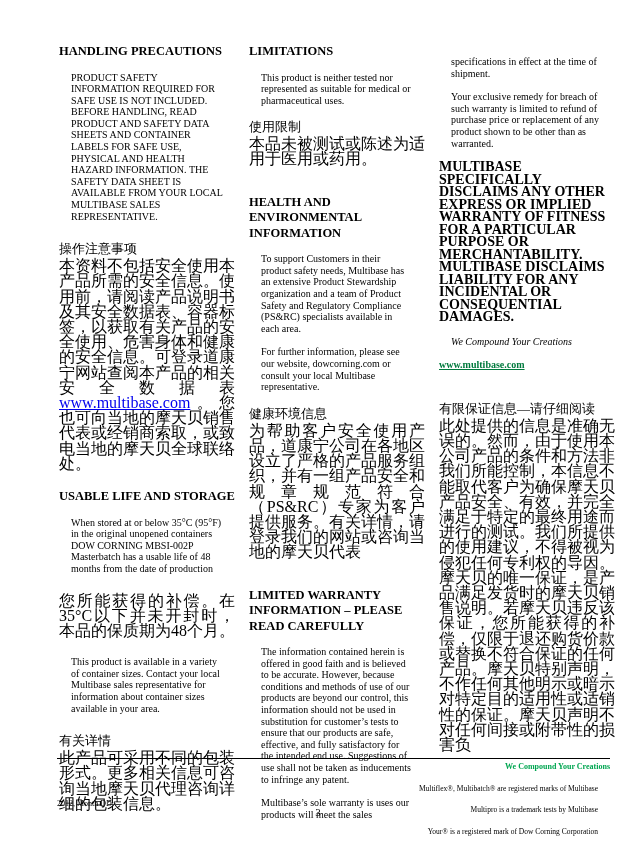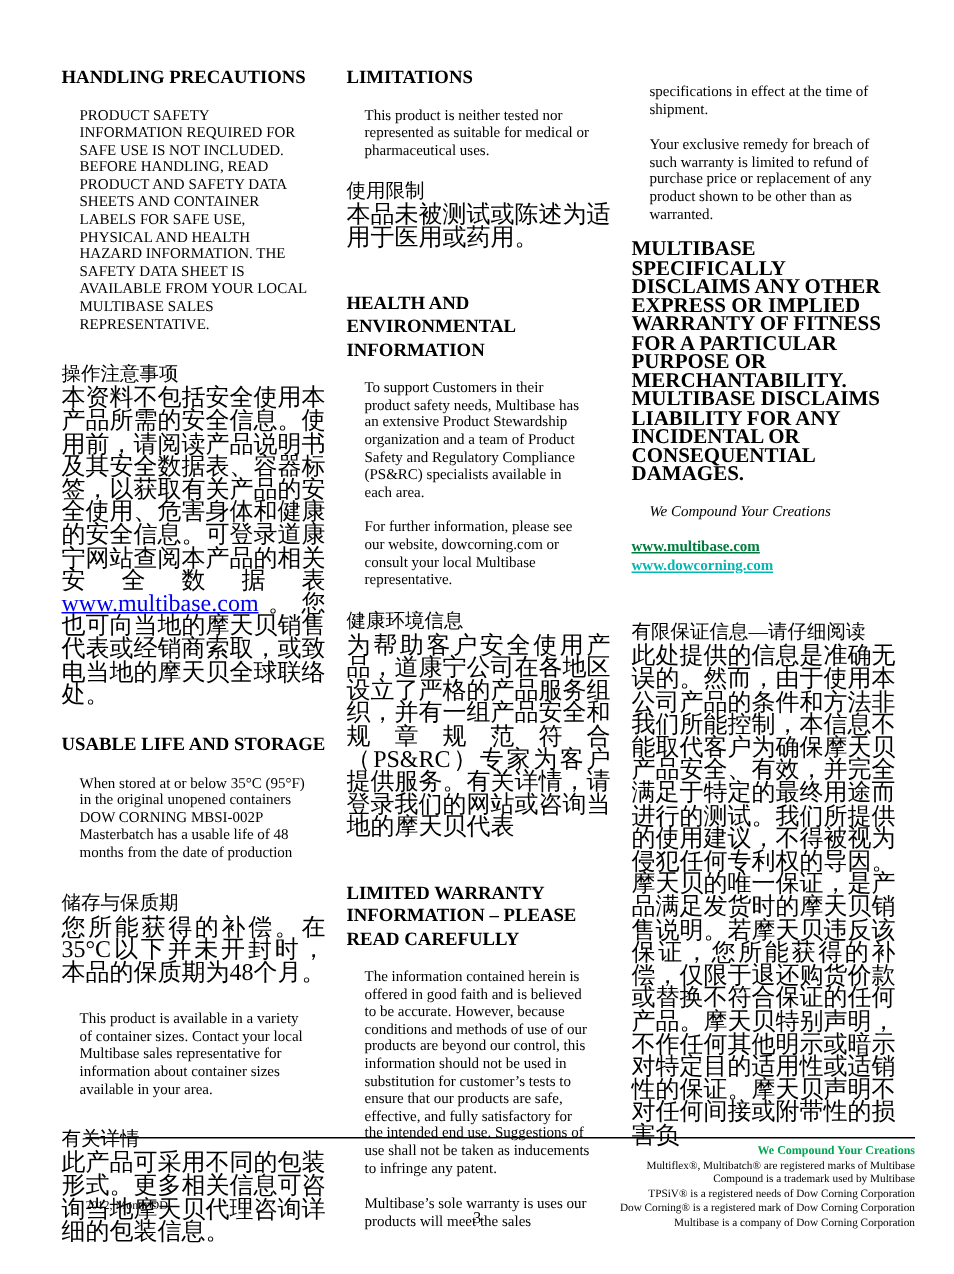--- a/index.html
+++ b/index.html
@@ -1,21 +1,21 @@
 <!DOCTYPE html>
 <html><head>
 <meta charset="utf-8">
 <style>
   html,body { margin:0; padding:0; background:#888; }
   .page {
     position:relative; width:636px; height:849px; margin:0 auto;
     background:#ffffff; overflow:hidden;
     font-family:"Liberation Serif","DejaVu Serif",serif; color:#000;
   }
-  .cols { position:absolute; left:41px; top:44px; display:flex; gap:14px; }
+  .cols { position:absolute; left:59px; top:44px; display:flex; gap:14px; }
   .col { width:176px; }
 
   .sec { margin:0 0 18px 0; }
   .mb-sm { margin-bottom:12px; }
   .mb-lg { margin-bottom:28px; }
 
   .h-en { font-size:12.5px; line-height:15.5px; font-weight:bold; margin:0 0 2px 0; }
   .h-zh { font-size:13px; line-height:17px; font-weight:normal; margin:0 0 1px 0; }
 
   p.en { font-size:10px; line-height:11.6px; margin:12px; }
@@ -30,21 +30,21 @@
 
   a.link { text-decoration:underline; cursor:pointer; }
   .blue  { color:#0000EE; }
   .green { color:#007A3D; font-weight:bold; }
   .teal  { color:#00B9B4; font-weight:bold; }
   .link-row { font-size:10px; line-height:12.5px; margin:0; }
 
   .rule { position:absolute; left:57px; width:553px; top:758px; border-top:1px solid #000; }
   .f-right { position:absolute; right:26px; top:762px; text-align:right; }
   .f-tag  { font-size:8px; line-height:9.6px; font-weight:bold; color:#00A651; margin:0; }
-  .f-line { font-size:7.5px; line-height:9.6px; margin:0; }
+  .f-line { font-size:7.5px; line-height:9.6px; margin:12px; }
   .f-date { position:absolute; left:57px; top:799px; font-size:8px; }
   .f-page { position:absolute; left:0; width:636px; top:806px; text-align:center; font-size:11px; }
 </style>
 </head>
 <body>
 
 <div class="page">
   <div class="cols">
 
     <div class="col">
@@ -54,21 +54,20 @@
       </div>
       <div class="sec">
         <h3 class="h-zh">操作注意事项</h3>
         <p class="zh"><span>本资料不包括安全使用本产品所需的安全信息。使用前，请阅读产品说明书及其安全数据表、容器标签，以获取有关产品的安全使用、危害身体和健康的安全信息。可登录道康宁网站查阅本产品的相关安全数据表</span><a class="link blue">www.multibase.com</a><span>。您也可向当地的摩天贝销售代表或经销商索取，或致电当地的摩天贝全球联络处。</span></p>
       </div>
       <div class="sec">
         <h3 class="h-en">USABLE LIFE AND STORAGE</h3>
         <p class="en">When stored at or below 35°C (95°F) in the original unopened containers DOW CORNING MBSI-002P Masterbatch has a usable life of 48 months from the date of production</p>
       </div>
       <div class="sec">
-        <h3 class="h-zh">储存与保质期</h3>
         <p class="zh">您所能获得的补偿。在35°C以下并未开封时，本品的保质期为48个月。</p>
       </div>
       <div class="sec">
         <p class="en">This product is available in a variety of container sizes. Contact your local Multibase sales representative for information about container sizes available in your area.</p>
       </div>
       <div class="sec">
         <h3 class="h-zh">有关详情</h3>
         <p class="zh">此产品可采用不同的包装形式。更多相关信息可咨询当地摩天贝代理咨询详细的包装信息。</p>
       </div>
     </div>
@@ -98,33 +97,32 @@
       </div>
     </div>
 
     <div class="col">
       <p class="en">specifications in effect at the time of shipment.</p>
       <p class="en mt-xl">Your exclusive remedy for breach of such warranty is limited to refund of purchase price or replacement of any product shown to be other than as warranted.</p>
       <p class="bold-para mt-md">MULTIBASE SPECIFICALLY DISCLAIMS ANY OTHER EXPRESS OR IMPLIED WARRANTY OF FITNESS FOR A PARTICULAR PURPOSE OR MERCHANTABILITY.</p>
       <p class="bold-para mt-md">MULTIBASE DISCLAIMS LIABILITY FOR ANY INCIDENTAL OR CONSEQUENTIAL DAMAGES.</p>
       <p class="en italic mt-md">We Compound Your Creations</p>
       <p class="link-row mt-md"><a class="link green">www.multibase.com</a></p>
-      <p class="link-row mt-md"><a class="link teal">www.dowcorning.com</a></p>
       <div class="sec mt-lg">
         <h3 class="h-zh">有限保证信息—请仔细阅读</h3>
         <p class="zh">此处提供的信息是准确无误的。然而，由于使用本公司产品的条件和方法非我们所能控制，本信息不能取代客户为确保摩天贝产品安全、有效，并完全满足于特定的最终用途而进行的测试。我们所提供的使用建议，不得被视为侵犯任何专利权的导因。摩天贝的唯一保证，是产品满足发货时的摩天贝销售说明。若摩天贝违反该保证，您所能获得的补偿，仅限于退还购货价款或替换不符合保证的任何产品。摩天贝特别声明，不作任何其他明示或暗示对特定目的适用性或适销性的保证。摩天贝声明不对任何间接或附带性的损害负</p>
       </div>
     </div>
 
   </div>
 
   <div class="rule"></div>
   <div class="f-right">
     <p class="f-tag">We Compound Your Creations</p>
     <p class="f-line">Multiflex®, Multibatch® are registered marks of Multibase</p>
-    <p class="f-line">Compound is a trademark used by Multibase</p>
-    <p class="f-line">TPSiV® is a registered needs of Dow Corning Corporation</p>
+    <p class="f-line">Multipro is a trademark tests by Multibase</p>
+    <p class="f-line">Your® is a registered mark of Dow Corning Corporation</p>
     <p class="f-line">Dow Corning® is a registered mark of Dow Corning Corporation</p>
     <p class="f-line">Multibase is a company of Dow Corning Corporation</p>
   </div>
   <div class="f-date">2012, Month DD</div>
   <div class="f-page">3</div>
 </div>
 
 </body></html>

